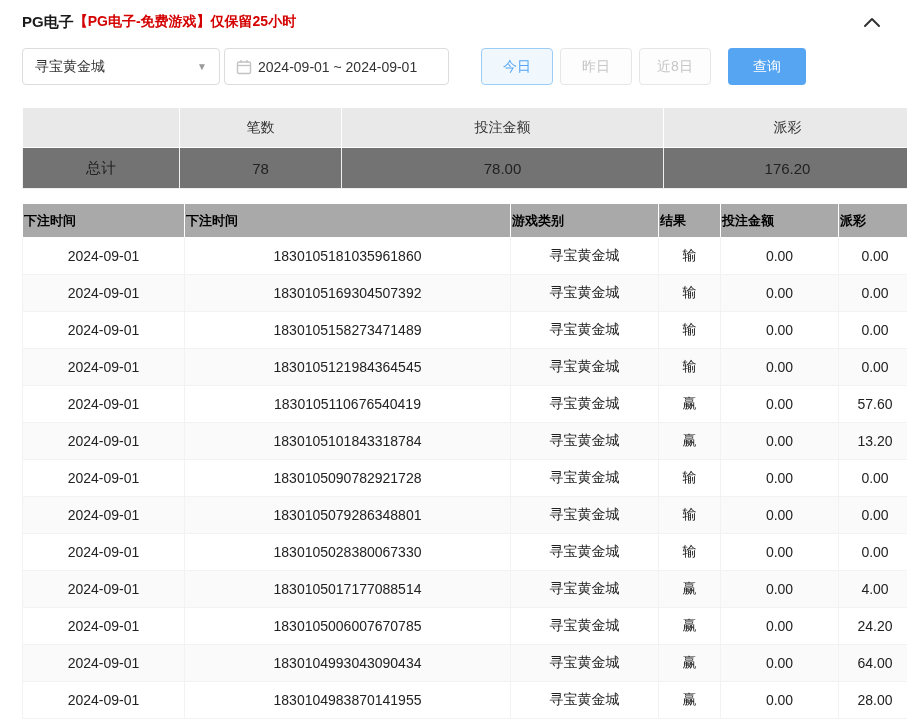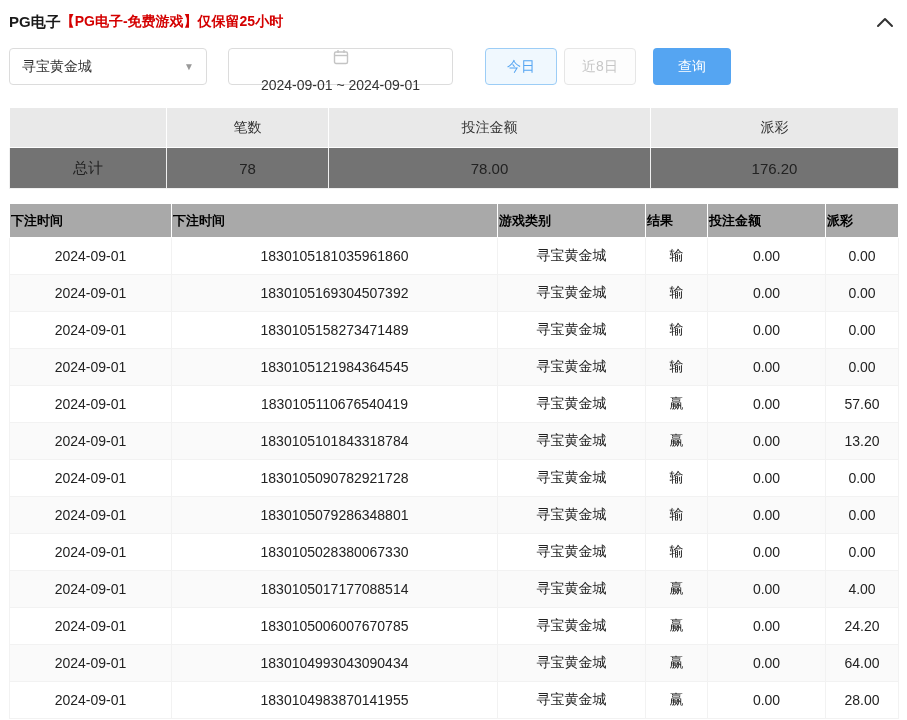--- a/index.html
+++ b/index.html
@@ -11,40 +11,40 @@
     --summary-header-gray:#e9e9e9;
   }
   *{box-sizing:border-box;}
   html,body{margin:0;padding:0;}
   body{
     width:907px;height:720px;overflow:hidden;
     background:#fff;color:#333;
     font-family:"Liberation Sans","DejaVu Sans",sans-serif;
     font-size:14px;
   }
-  .page{padding:0 9px;}
+  .page{padding:0 22px;}
 
   
   .top-header{display:flex;align-items:center;height:44px;}
   .game-title{font-weight:bold;font-size:15px;color:#1a1a1a;}
   .notice{color:var(--notice-red);font-weight:bold;font-size:14px;}
   .collapse-btn{margin-left:auto;cursor:pointer;display:flex;align-items:center;padding:4px;}
 
   
   .filter-row{display:flex;align-items:center;margin:4px 0 22px 0;}
   .select-box{
     width:198px;height:37px;border:1px solid #dcdcdc;border-radius:4px;
     display:flex;align-items:center;justify-content:space-between;
     padding:0 12px;cursor:pointer;background:#fff;
   }
   .caret-down{color:#999;font-size:10px;line-height:1;}
   .date-box{
     width:225px;height:37px;border:1px solid #dcdcdc;border-radius:4px;
-    display:flex;align-items:center;gap:12px;padding:0 11px;
-    margin-left:21px;background:#fff;cursor:pointer;color:#333;flex-direction:column;
+    display:flex;align-items:center;gap:6px;padding:0 11px;
+    margin-left:4px;background:#fff;cursor:pointer;color:#333;
   }
   .quick-btns{display:flex;gap:7px;margin-left:32px;}
   .qbtn{
     height:37px;min-width:72px;padding:0 16px;border-radius:4px;
     display:flex;align-items:center;justify-content:center;
     border:1px solid #e6e6e6;background:#fdfdfd;color:#c6c6c6;
     font-size:14px;cursor:pointer;
   }
   .qbtn.active{border:1px solid var(--accent-border);background:var(--accent-light);color:var(--accent);}
   .search-btn{
@@ -111,20 +111,21 @@
           <line x1="1.5" y1="6.5" x2="14.5" y2="6.5" stroke="#c4c4c4" stroke-width="1.4"></line>
           <line x1="5" y1="1" x2="5" y2="4" stroke="#c4c4c4" stroke-width="1.4"></line>
           <line x1="11" y1="1" x2="11" y2="4" stroke="#c4c4c4" stroke-width="1.4"></line>
         </svg>
       </span>
       <span>2024-09-01 ~ 2024-09-01</span>
     </div>
 
     <div class="quick-btns">
       <button class="qbtn active">今日</button>
+      <button class="qbtn">昨日</button>
       <button class="qbtn">近8日</button>
     </div>
 
     <button class="search-btn">查询</button>
   </div>
 
   <table class="summary-table">
     <colgroup>
         <col style="width:157px">
         <col style="width:162px">

